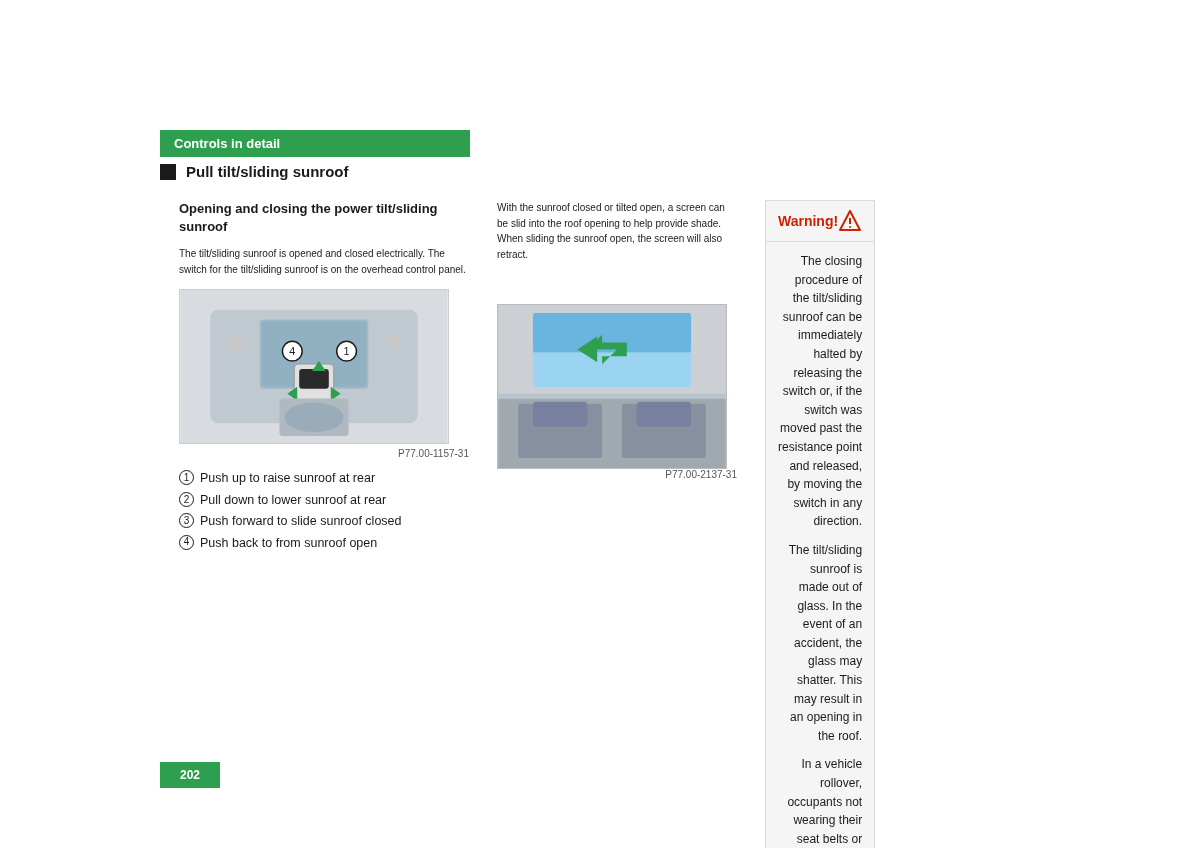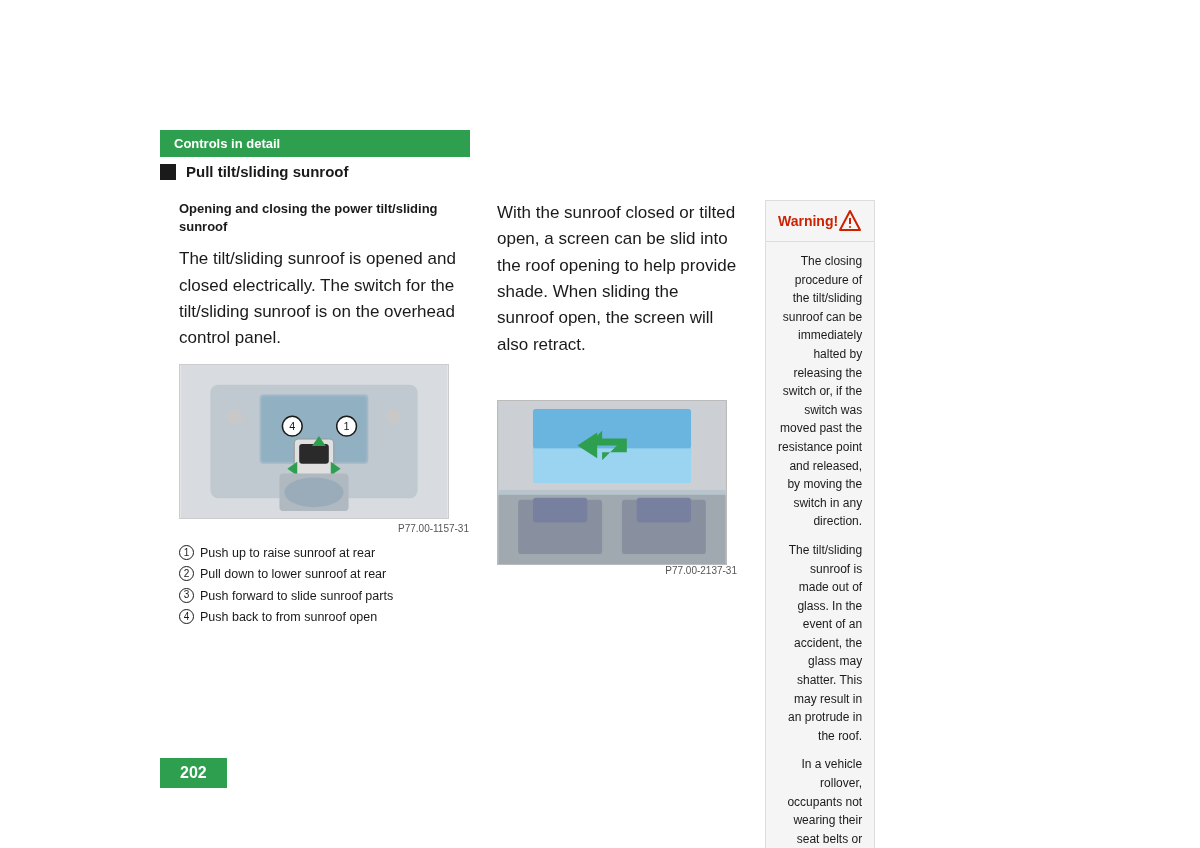--- a/index.html
+++ b/index.html
@@ -76,21 +76,21 @@
     }
 
     .subsection-title {
       font-weight: bold;
       font-size: 13px;
       margin-bottom: 10px;
       line-height: 1.4;
     }
 
     .body-text {
-      font-size: 17px;
+      font-size: 10px;
       line-height: 1.55;
       color: #1a1a1a;
       margin-bottom: 12px;
     }
 
     
     .diagram-box {
       width: 270px;
       height: 155px;
       border: 1px solid #cccccc;
@@ -201,21 +201,21 @@
     }
 
     
     .page-number-box {
       position: absolute;
       bottom: 60px;
       left: 160px;
       background: #2e9e4f;
       color: #ffffff;
       font-weight: bold;
-      font-size: 16px;
+      font-size: 12px;
       padding: 6px 20px;
     }
 
     
     .diagram-svg {
       width: 100%;
       height: 100%;
     }
 
     
@@ -292,21 +292,21 @@
         <div class="list-item">
           <span class="list-number">1</span>
           <span>Push up to raise sunroof at rear</span>
         </div>
         <div class="list-item">
           <span class="list-number">2</span>
           <span>Pull down to lower sunroof at rear</span>
         </div>
         <div class="list-item">
           <span class="list-number">3</span>
-          <span>Push forward to slide sunroof parts</span>
+          <span>Push forward to slide sunroof closed</span>
         </div>
         <div class="list-item">
           <span class="list-number">4</span>
           <span>Push back to from sunroof open</span>
         </div>
       </div>
     </div>
 
     <div class="mid-col">
       <div class="body-text">With the sunroof closed or tilted open, a screen can be slid into the roof opening to help provide shade. When sliding the sunroof open, the screen will also retract.</div>
@@ -342,21 +342,21 @@
         <div class="warning-header">
           <span class="warning-title">Warning!</span>
           <svg class="warning-icon" viewBox="0 0 24 24" xmlns="http://www.w3.org/2000/svg">
             <polygon points="12,2 22,21 2,21" fill="none" stroke="#cc2200" stroke-width="2" stroke-linejoin="round"></polygon>
             <line x1="12" y1="9" x2="12" y2="15" stroke="#cc2200" stroke-width="2"></line>
             <circle cx="12" cy="18" r="1" fill="#cc2200"></circle>
           </svg>
         </div>
         <div class="warning-content">
           <div class="warning-para">The closing procedure of the tilt/sliding sunroof can be immediately halted by releasing the switch or, if the switch was moved past the resistance point and released, by moving the switch in any direction.</div>
-          <div class="warning-para">The tilt/sliding sunroof is made out of glass. In the event of an accident, the glass may shatter. This may result in an protrude in the roof.</div>
+          <div class="warning-para">The tilt/sliding sunroof is made out of glass. In the event of an accident, the glass may shatter. This may result in an opening in the roof.</div>
           <div class="warning-para">In a vehicle rollover, occupants not wearing their seat belts or not wearing them properly may be thrown out of the opening. Such an opening also presents a potential for injury for occupants wearing their seat belts properly as entire body parts or portions of them may protrude from the passenger compartment.</div>
         </div>
       </div>
     </div>
 
   </div>
 
   <div class="page-number-box">
     <span>202</span>
   </div>

